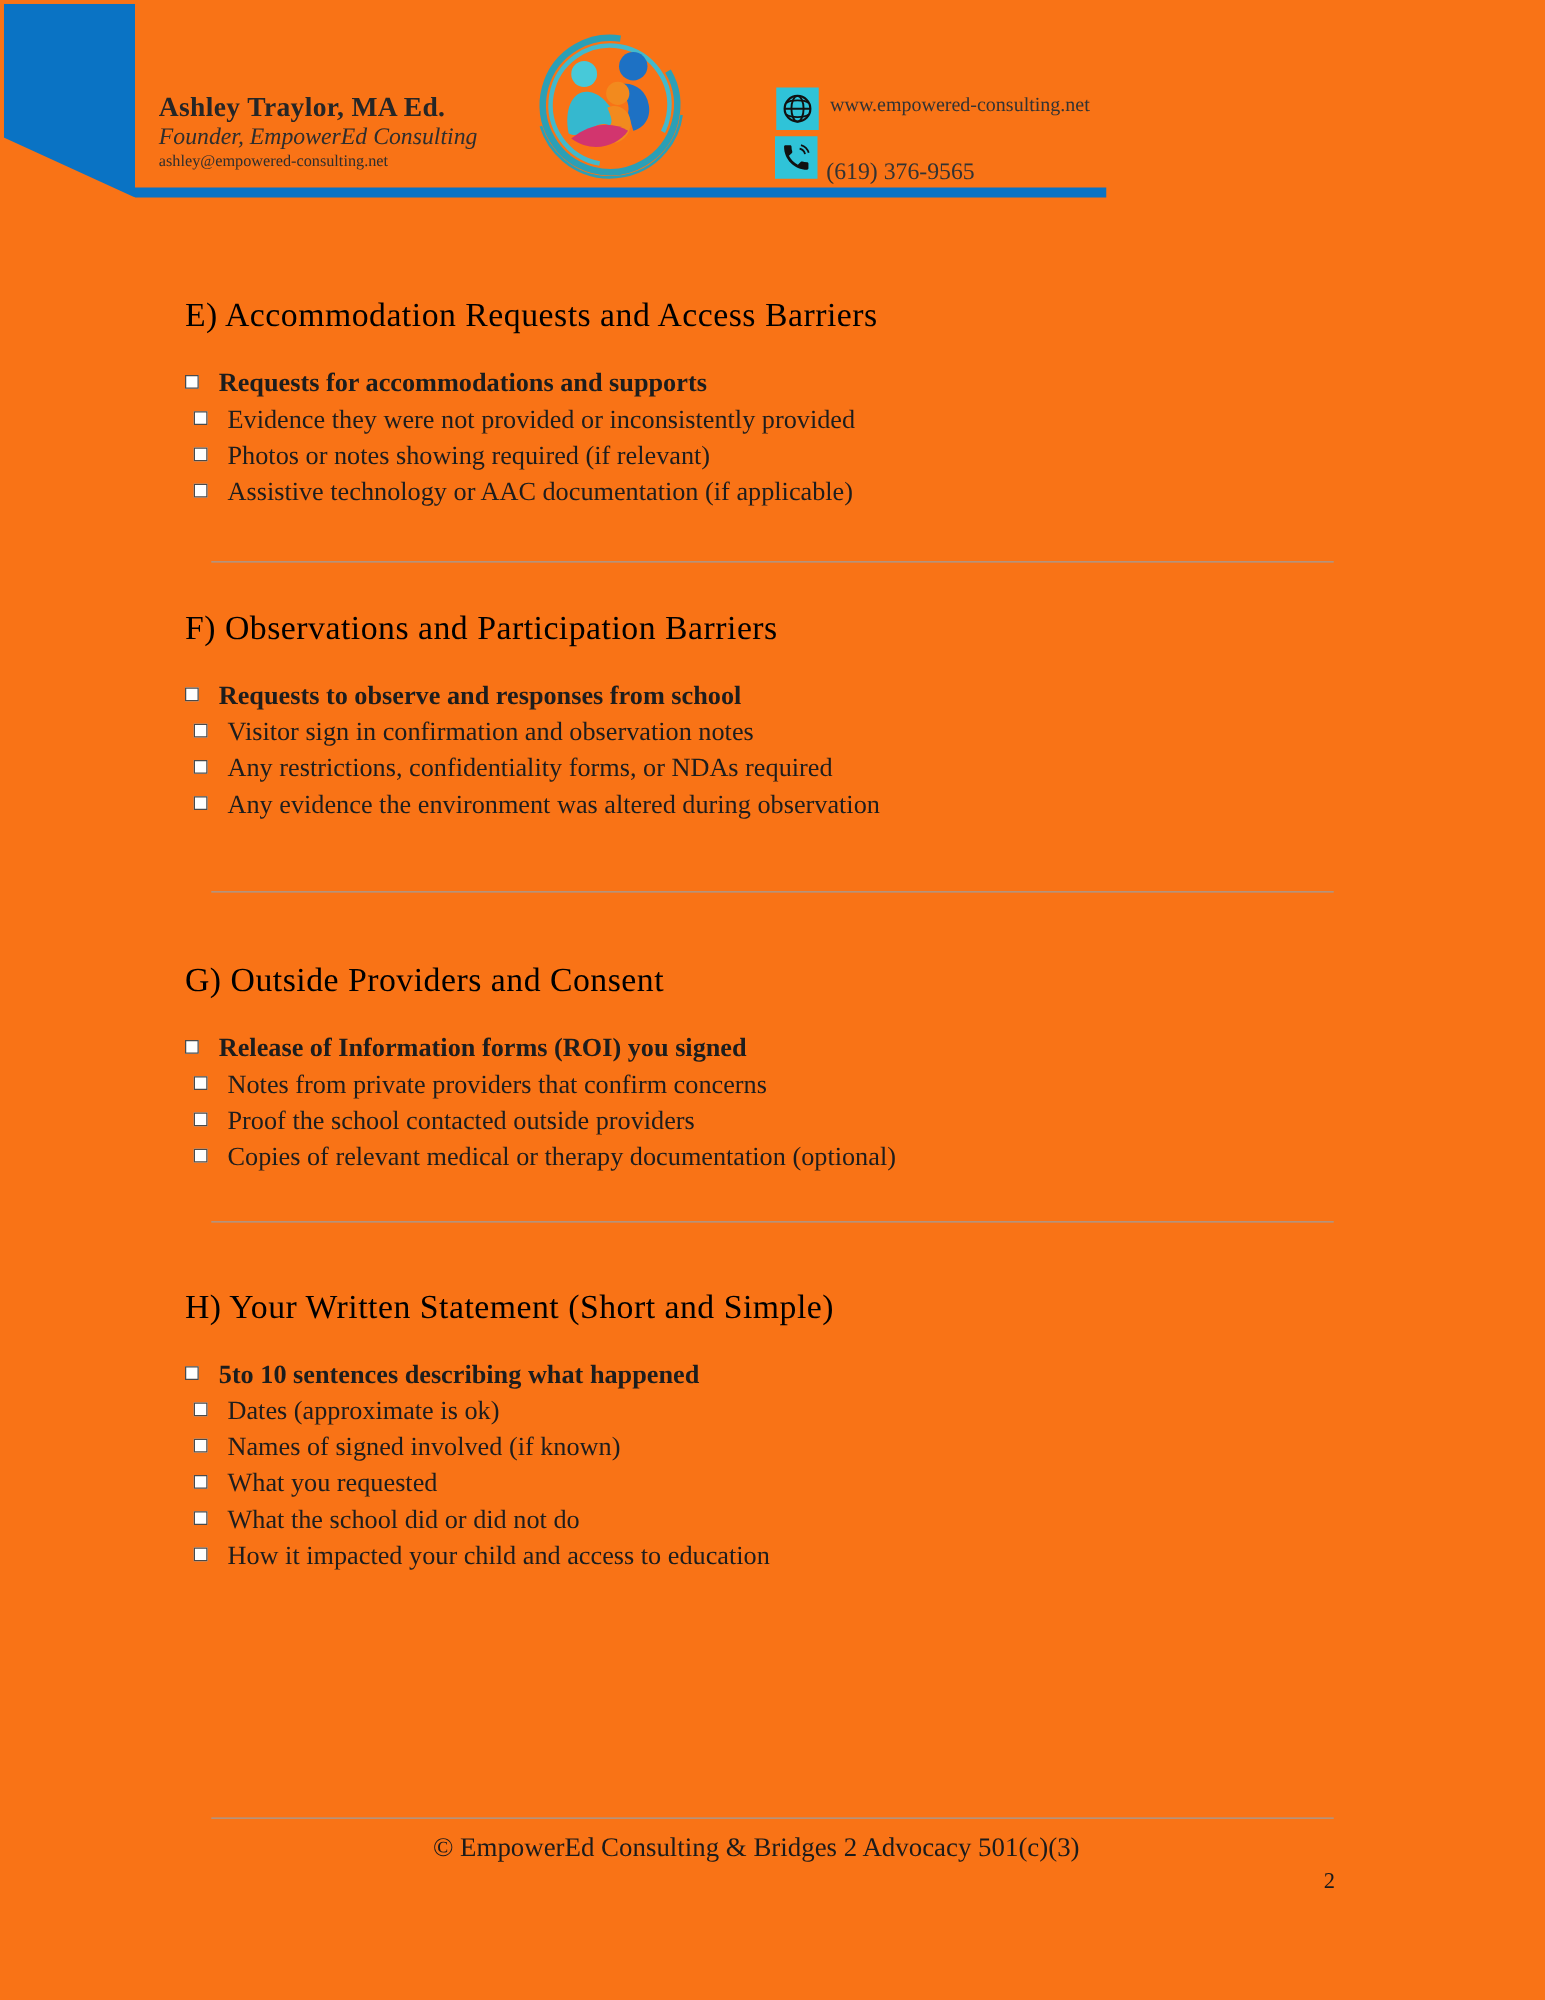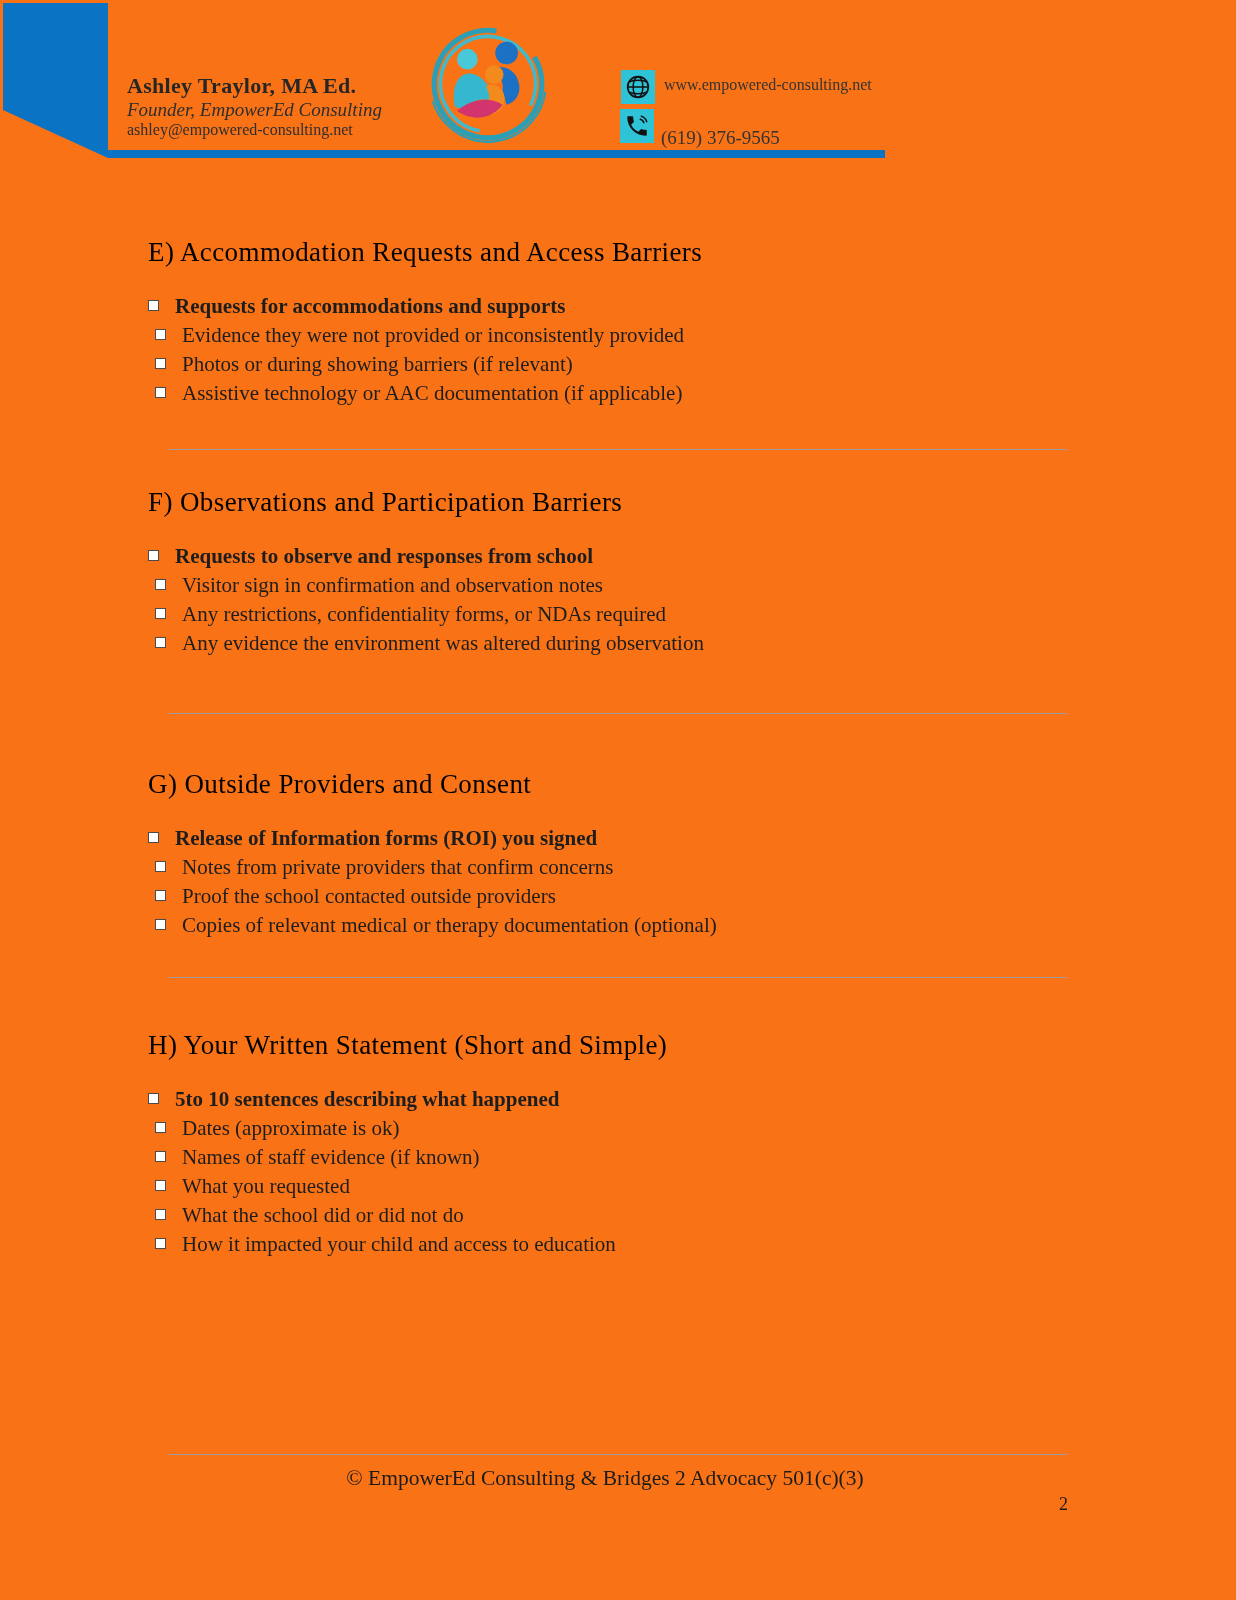--- a/index.html
+++ b/index.html
@@ -23,21 +23,21 @@
     position:absolute;left:3px;top:3px;width:105px;height:155px;
     background:var(--accent-blue);
     clip-path:polygon(0 0,100% 0,100% 100%,0 69%);
   }
   .header-rule{
     position:absolute;left:108px;top:150px;width:777px;height:8px;
     background:var(--accent-blue);
   }
   .hdr-name{position:absolute;left:127px;top:73px;font-size:22px;font-weight:bold;color:#262626;letter-spacing:.3px;}
   .hdr-role{position:absolute;left:127px;top:99px;font-size:19px;font-style:italic;color:#2e2e2e;}
-  .hdr-email{position:absolute;left:127px;top:121px;font-size:16px;color:#2e2e2e;}
+  .hdr-email{position:absolute;left:127px;top:121px;font-size:13px;color:#2e2e2e;}
   .logo-wrap{position:absolute;left:426px;top:22px;width:124px;height:124px;}
   .chip{
     position:absolute;width:34px;height:34px;background:var(--icon-cyan);
     display:flex;align-items:center;justify-content:center;
   }
   .chip-globe{left:621px;top:70px;}
   .chip-phone{left:620px;top:109px;}
   .hdr-site{position:absolute;left:664px;top:76px;font-size:16px;color:#333;}
   .hdr-phone{position:absolute;left:661px;top:127px;font-size:19px;color:#333;}
 
@@ -125,21 +125,21 @@
       <li>
           <span class="cb"></span>
           <span>Requests for accommodations and supports</span>
         </li>
       <li>
           <span class="cb"></span>
           <span>Evidence they were not provided or inconsistently provided</span>
         </li>
       <li>
           <span class="cb"></span>
-          <span>Photos or during showing barriers (if relevant)</span>
+          <span>Photos or notes showing required (if relevant)</span>
         </li>
       <li>
           <span class="cb"></span>
           <span>Assistive technology or AAC documentation (if applicable)</span>
         </li>
     </ul>
   </div>
 
   <div class="divider d1"></div>
 
@@ -197,21 +197,21 @@
       <li>
           <span class="cb"></span>
           <span>5to 10 sentences describing what happened</span>
         </li>
       <li>
           <span class="cb"></span>
           <span>Dates (approximate is ok)</span>
         </li>
       <li>
           <span class="cb"></span>
-          <span>Names of staff evidence (if known)</span>
+          <span>Names of signed involved (if known)</span>
         </li>
       <li>
           <span class="cb"></span>
           <span>What you requested</span>
         </li>
       <li>
           <span class="cb"></span>
           <span>What the school did or did not do</span>
         </li>
       <li>

